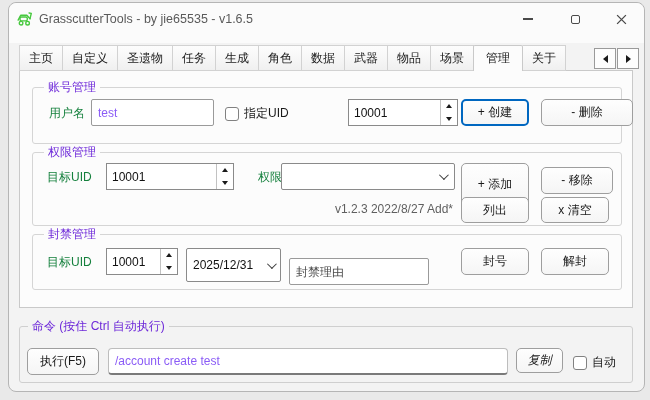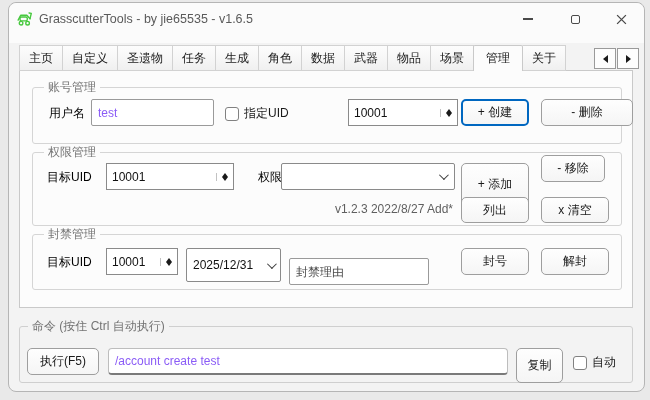--- a/index.html
+++ b/index.html
@@ -30,39 +30,39 @@
                display:flex; align-items:center; justify-content:center; z-index:3; }
   .tab-arrow.left { left:585px; } .tab-arrow.right { left:608px; }
   .tri-l { width:0; height:0; border-top:4px solid transparent; border-bottom:4px solid transparent; border-right:5px solid #1a1a1a; }
   .tri-r { width:0; height:0; border-top:4px solid transparent; border-bottom:4px solid transparent; border-left:5px solid #1a1a1a; }
 
   .tabpage { position:absolute; left:10px; top:67px; width:614px; height:238px;
              background:#fcfcfc; border:1px solid #c9c9c9; z-index:2; }
 
   
   .group { position:absolute; border:1px solid #d5d5d5; border-radius:3px; }
-  .legend { position:absolute; top:-9px; left:11px; padding:0 4px; font-size:12px; color:#737373; background:#fcfcfc; white-space:nowrap; }
+  .legend { position:absolute; top:-9px; left:11px; padding:0 4px; font-size:12px; color:#6d28d9; background:#fcfcfc; white-space:nowrap; }
   .cmdgroup .legend { background:#f3f3f3; }
-  .lbl { position:absolute; font-size:12px; color:#000000; white-space:nowrap; }
+  .lbl { position:absolute; font-size:12px; color:#15803d; white-space:nowrap; }
   .muted { color:#5f5f5f; }
 
   
   .btn { position:absolute; background:linear-gradient(#fefefe,#f5f5f5); border:1px solid #9e9e9e; border-radius:5px;
          font-size:12px; color:#1a1a1a; display:flex; align-items:center; justify-content:center; white-space:nowrap;
          font-family:inherit; }
   .btn.accent { border:2px solid #0067c0; }
 
   .tbx { position:absolute; background:#ffffff; border:1px solid #9a9a9a; border-radius:2px; display:flex; align-items:center; }
   .tbx input { width:100%; height:100%; border:none; outline:none; background:transparent; font-size:12px;
                font-family:inherit; color:#8b5cf6; padding:0 6px; }
   .tbx input::placeholder { color:#4a4a4a; opacity:1; }
 
   .underbox { border:1px solid #bdbdbd; border-bottom:2px solid #7a7a7a; border-radius:4px; }
 
-  .spin { position:absolute; background:#fff; border:1px solid #8a8a8a; display:flex;align-items:center; }
+  .spin { position:absolute; background:#fff; border:1px solid #8a8a8a; display:flex; }
   .spin input { flex:1; min-width:0; border:none; outline:none; font-size:12px; font-family:inherit; color:#111; padding:0 5px; background:transparent; }
   .spin .spincol { width:17px; border-left:1px solid #c2c2c2; display:flex; flex-direction:column; }
   .spin .sb { flex:1; display:flex; align-items:center; justify-content:center; }
   .tri-up   { width:0; height:0; border-left:3.5px solid transparent; border-right:3.5px solid transparent; border-bottom:4.5px solid #1a1a1a; }
   .tri-down { width:0; height:0; border-left:3.5px solid transparent; border-right:3.5px solid transparent; border-top:4.5px solid #1a1a1a; }
 
   .combo { position:absolute; background:#fff; border:1px solid #8a8a8a; border-radius:2px; display:flex;
            align-items:center; justify-content:space-between; padding:0 8px; font-size:12px; color:#111; }
   .chev { width:7px; height:7px; border-right:1.4px solid #3c3c3c; border-bottom:1.4px solid #3c3c3c;
           transform:rotate(45deg) translateY(-2px); flex:0 0 auto; }
@@ -161,21 +161,21 @@
               <span class="tri-down"></span>
             </div>
         </div>
       </div>
       <span class="lbl" style="left:215px; top:16px;margin-left:10px;">权限</span>
       <div class="combo" style="left:248px; top:10px; width:174px; height:27px;">
         <span></span>
         <span class="chev"></span>
       </div>
       <button class="btn" style="left:428px; top:10px; width:68px; height:43px;">+ 添加</button>
-      <button class="btn" style="left:508px; top:2px; width:64px; height:27px;">- 移除</button>
+      <button class="btn" style="left:508px; top:14px; width:72px; height:27px;">- 移除</button>
       <span class="lbl muted" style="left:235px; top:49px; width:185px; text-align:right;">v1.2.3 2022/8/27 Add*</span>
       <button class="btn" style="left:428px; top:44px; width:68px; height:26px;">列出</button>
       <button class="btn" style="left:508px; top:44px; width:68px; height:26px;">x 清空</button>
     </div>
 
     <div class="group" style="left:12px; top:163px; width:590px; height:56px;">
       <span class="legend">封禁管理</span>
       <span class="lbl" style="left:14px; top:19px;">目标UID</span>
       <div class="spin" style="left:73px; top:13px; width:72px; height:27px;">
         <input value="10001" style="">
@@ -199,20 +199,20 @@
       <button class="btn" style="left:508px; top:13px; width:68px; height:27px;">解封</button>
     </div>
   </div>
 
   <div class="group cmdgroup" style="left:10px; top:323px; width:614px; height:57px; border-color:#cfcfcf;">
     <span class="legend" style="left:8px;">命令 (按住 Ctrl 自动执行)</span>
     <button class="btn" style="left:7px; top:21px; width:72px; height:27px;">执行(F5)</button>
     <div class="tbx underbox" style="left:88px; top:21px; width:400px; height:27px;">
       <input value="/account create test" style="">
     </div>
-    <button class="btn" style="left:496px; top:21px; width:47px; height:35px;">复制</button>
+    <button class="btn" style="left:496px; top:21px; width:47px; height:25px;font-style:italic;">复制</button>
     <div class="cbrow" style="left:553px; top:27px;">
       <span class="cbbox"></span>
       <span class="lbltxt">自动</span>
     </div>
   </div>
 
 </div>
 
 </body></html>

